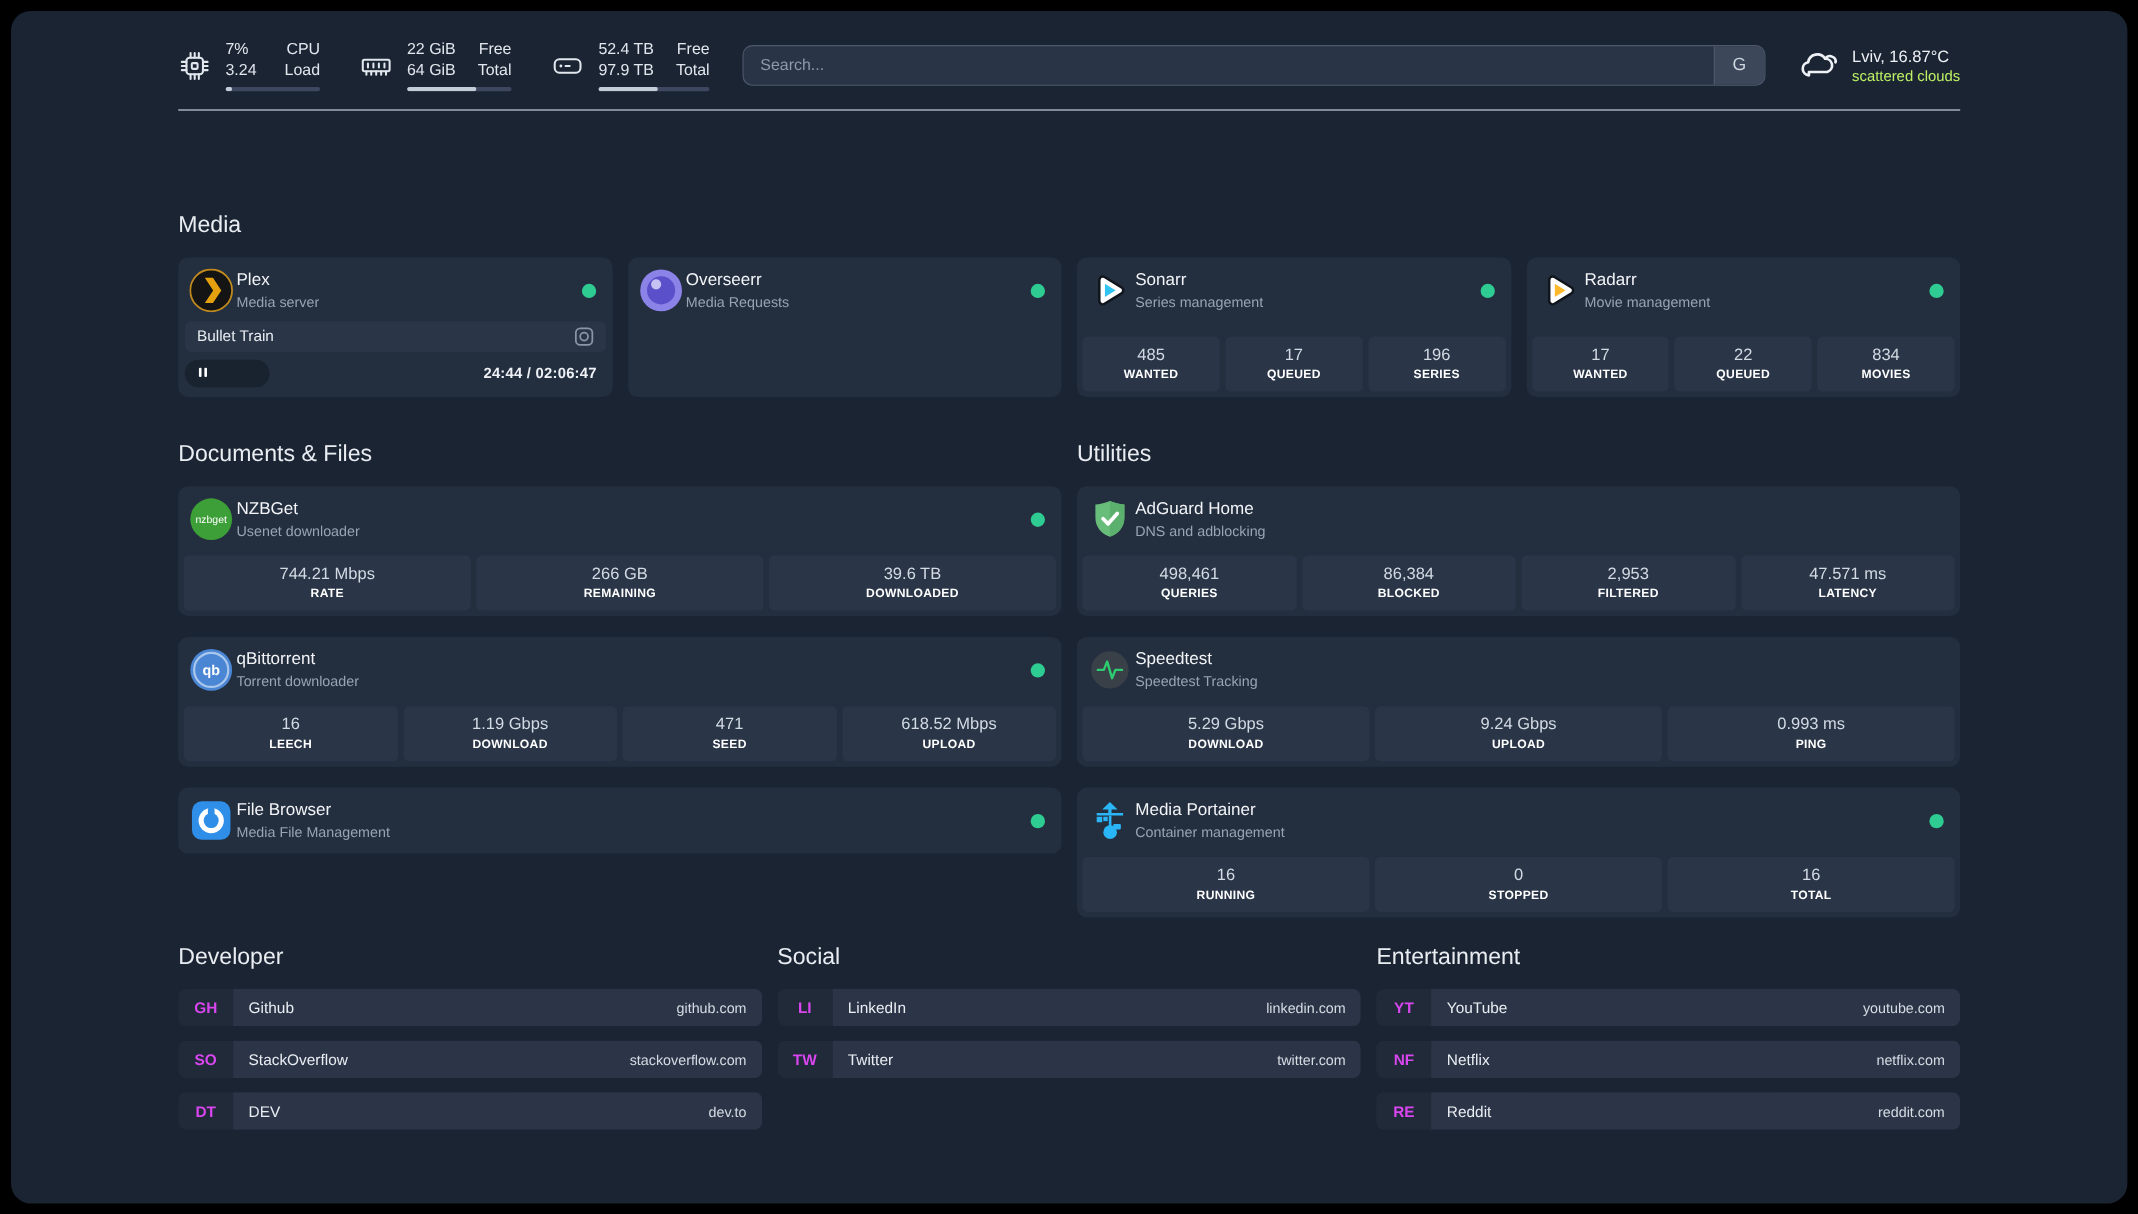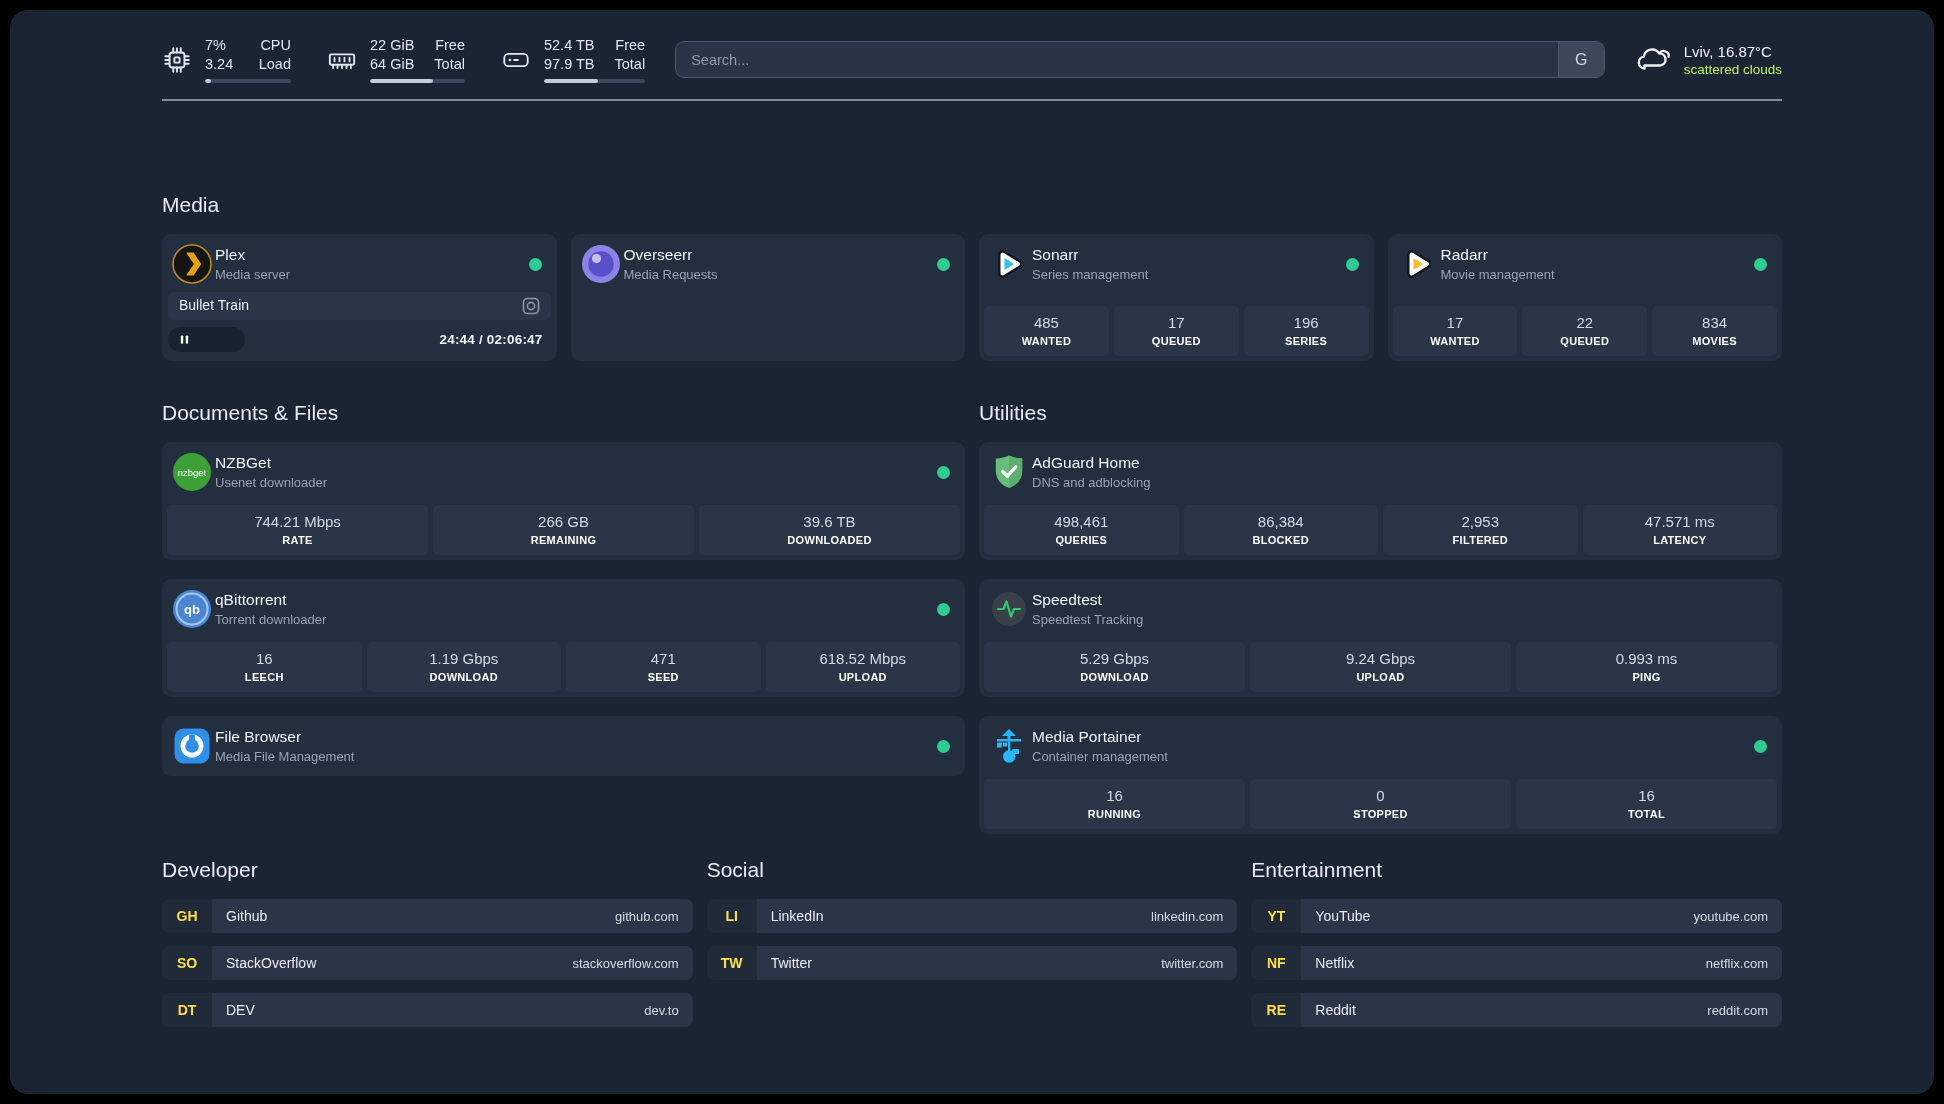--- a/index.html
+++ b/index.html
@@ -59,21 +59,21 @@
   .np-type-icon{margin-left:auto;display:flex;}
   .np-type-icon svg{width:18px;height:18px;display:block;}
   .np-progress-row{margin:0 6px 9px;position:relative;height:25px;display:flex;align-items:center;}
   .np-progress-fill{height:100%;background:#19222f;border-radius:13px;display:flex;align-items:center;padding-left:11px;box-sizing:border-box;}
   .np-time{position:absolute;right:8px;font-size:13.5px;font-weight:700;color:#eef1f5;letter-spacing:.2px;}
 
   
   .bookmarks{display:grid;grid-template-columns:repeat(3,1fr);gap:14px;margin-top:24px;}
   .bm-rows{display:flex;flex-direction:column;gap:13px;}
   .bm-row{display:flex;height:34px;border-radius:7px;overflow:hidden;cursor:pointer;}
-  .bm-abbr{width:50px;background:#202a39;color:#fde047;font-size:14px;font-weight:600;display:flex;align-items:center;justify-content:center;flex:0 0 auto;text-align:right;}
+  .bm-abbr{width:50px;background:#202a39;color:#d946ef;font-size:14px;font-weight:600;display:flex;align-items:center;justify-content:center;flex:0 0 auto;text-align:right;}
   .bm-main{flex:1;background:#2b3547;display:flex;align-items:center;justify-content:space-between;padding:0 14px;}
   .bm-label{font-size:14px;color:#eaeef3;}
   .bm-url{font-size:13px;color:#d6dce4;}
 </style>
 </head>
 <body>
 
 <div class="frame">
   <div class="content">
 

